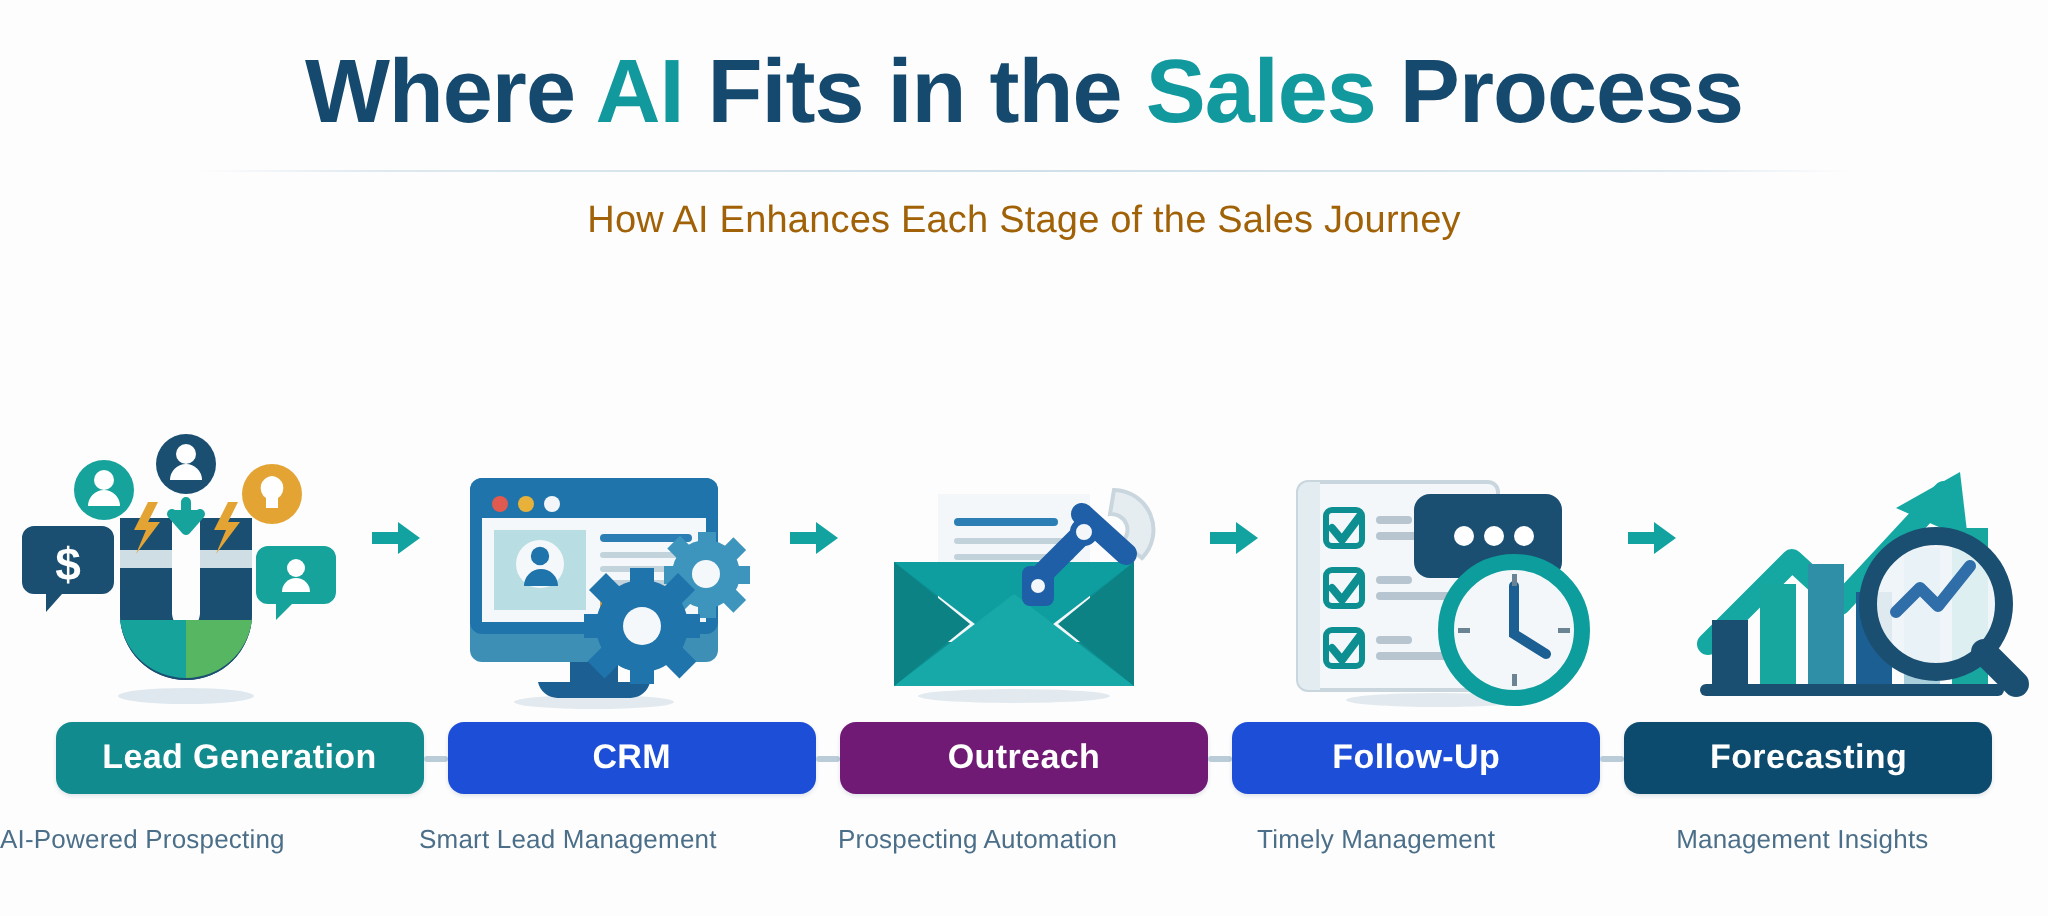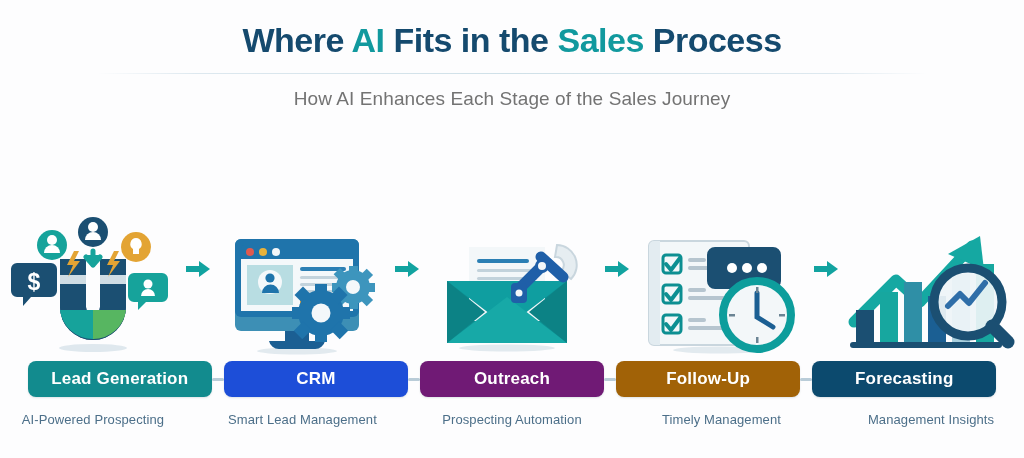--- a/index.html
+++ b/index.html
@@ -22,21 +22,21 @@
     display: flex;
     flex-direction: column;
   }
 
   
   .header {
     padding-top: 22px;
     text-align: center;
   }
   .title {
-    font-size: 34px;
+    font-size: 45px;
     font-weight: bold;
     letter-spacing: -0.5px;
     color: #154a6e;
     line-height: 1.08;
     margin: 0;
     white-space: nowrap;
   }
   .title .accent {
     color: #11999e;
   }
@@ -47,21 +47,21 @@
     background: linear-gradient(to right,
        rgba(220,232,238,0) 0%,
        #dde8ef 12%,
        #cfe0e8 50%,
        #dde8ef 88%,
        rgba(220,232,238,0) 100%);
   }
   .subtitle {
     margin: 14px 0 0 0;
     font-size: 19px;
-    color: #737373;
+    color: #a16207;
     letter-spacing: 0.1px;
   }
 
   
   .icons-row {
     position: absolute;
     top: 205px;
     left: 0;
     width: 1024px;
     height: 150px;
@@ -122,21 +122,20 @@
   
   .captions-row {
     position: absolute;
     top: 412px;
     left: 0;
     width: 1024px;
     display: flex;
   }
   .caption {
     width: 189px;
-    text-align: center;
     font-size: 13px;
     color: #4c6f89;
     letter-spacing: 0.1px;
   }
   .caption-gap { width: 24px; }
 </style>
 </head>
 <body>
 
 <div class="infographic">
@@ -359,21 +358,21 @@
 
     <div class="badge" style="background:#128b8e">Lead Generation</div>
     <div class="connector"></div>
 
     <div class="badge" style="background:#1d4ed8">CRM</div>
     <div class="connector"></div>
 
     <div class="badge" style="background:#701a75">Outreach</div>
     <div class="connector"></div>
 
-    <div class="badge" style="background:#a16207">Follow-Up</div>
+    <div class="badge" style="background:#1d4ed8">Follow-Up</div>
     <div class="connector"></div>
 
     <div class="badge" style="background:#0c4a6e">Forecasting</div>
 
     <div class="badge-pad-right"></div>
   </div>
 
   <div class="captions-row">
     <div class="caption">AI-Powered Prospecting</div>
     <div class="caption-gap"></div>

